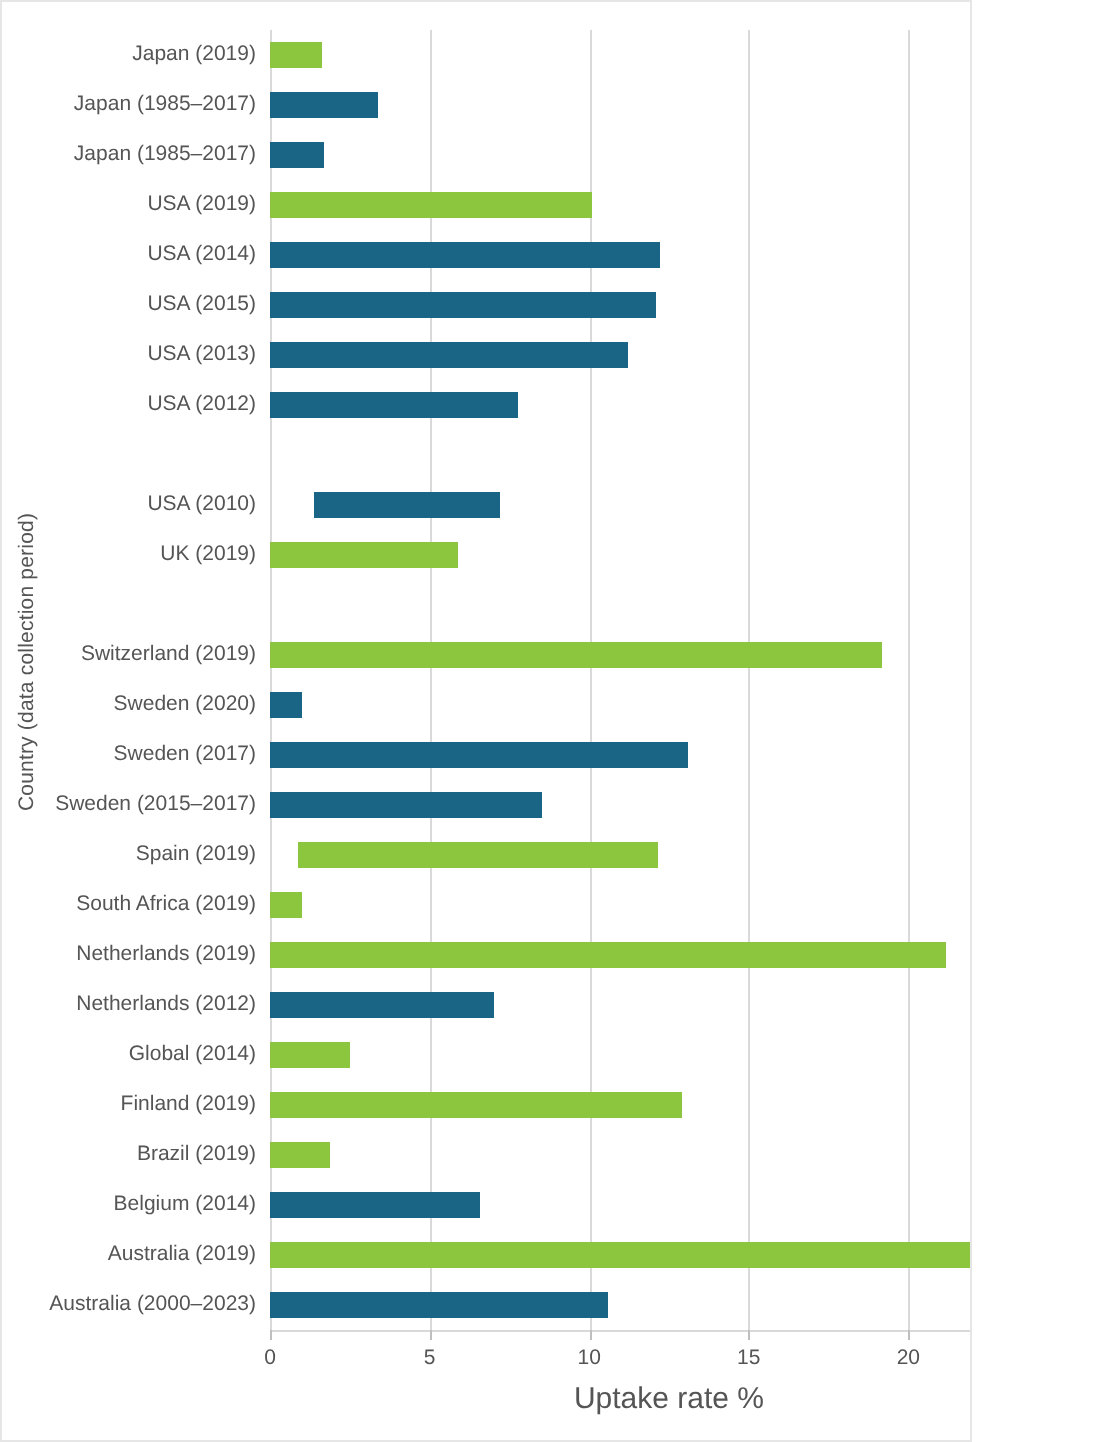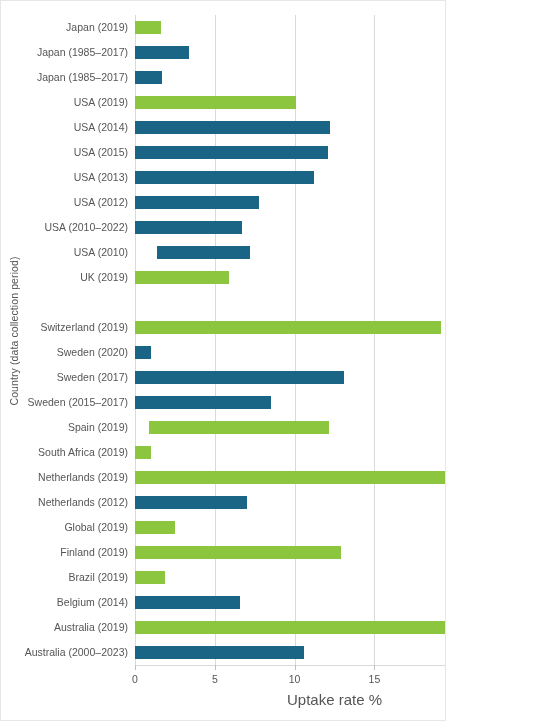--- a/index.html
+++ b/index.html
@@ -3,21 +3,21 @@
 <meta charset="utf-8">
 <style>
   * { box-sizing: border-box; }
   html, body {
     margin: 0; padding: 0;
     background: #ffffff;
     font-family: "Liberation Sans", sans-serif;
   }
   #figure {
     position: relative;
-    width: 446px;
+    width: 486px;
     height: 721px;
     background: #ffffff;
     border: 1px solid #e6e6e6;
     overflow: hidden;
   }
   
   #ylabel {
     position: absolute;
     left: 2px;
     top: 0;
@@ -153,24 +153,20 @@
         <div class="bar blue" title="USA (2015): 12.1%" style="width: 193.116px;"></div>
       </div>
       <div class="row" style="top: 150px; height: 25px;">
         <div class="ytick">USA (2013)</div>
         <div class="bar blue" title="USA (2013): 11.2%" style="width: 178.752px;"></div>
       </div>
       <div class="row" style="top: 175px; height: 25px;">
         <div class="ytick">USA (2012)</div>
         <div class="bar blue" title="USA (2012): 7.8%" style="width: 124.488px;"></div>
       </div>
-      <div class="row" style="top: 200px; height: 25px;">
-        <div class="ytick">USA (2010–2022)</div>
-        <div class="bar blue" title="USA (2010–2022): 6.7%" style="width: 106.932px;"></div>
-      </div>
       <div class="row" style="top: 225px; height: 25px; padding-left: 22px;">
         <div class="ytick">USA (2010)</div>
         <div class="bar blue" title="USA (2010): 5.8%" style="width: 92.568px;"></div>
       </div>
       <div class="row" style="top: 250px; height: 25px;">
         <div class="ytick">UK (2019)</div>
         <div class="bar green" title="UK (2019): 5.9%" style="width: 94.164px;"></div>
       </div>
       <div class="row" style="top: 300px; height: 25px;">
         <div class="ytick">Switzerland (2019)</div>
@@ -198,21 +194,21 @@
       </div>
       <div class="row" style="top: 450px; height: 25px;">
         <div class="ytick">Netherlands (2019)</div>
         <div class="bar green" title="Netherlands (2019): 21.2%" style="width: 338.352px;"></div>
       </div>
       <div class="row" style="top: 475px; height: 25px;">
         <div class="ytick">Netherlands (2012)</div>
         <div class="bar blue" title="Netherlands (2012): 7%" style="width: 111.72px;"></div>
       </div>
       <div class="row" style="top: 500px; height: 25px;">
-        <div class="ytick">Global (2019)</div>
+        <div class="ytick">Global (2014)</div>
         <div class="bar green" title="Global (2019): 2.5%" style="width: 39.9px;"></div>
       </div>
       <div class="row" style="top: 525px; height: 25px;">
         <div class="ytick">Finland (2019)</div>
         <div class="bar green" title="Finland (2019): 12.9%" style="width: 205.884px;"></div>
       </div>
       <div class="row" style="top: 550px; height: 25px;">
         <div class="ytick">Brazil (2019)</div>
         <div class="bar green" title="Brazil (2019): 1.9%" style="width: 30.324px;"></div>
       </div>

